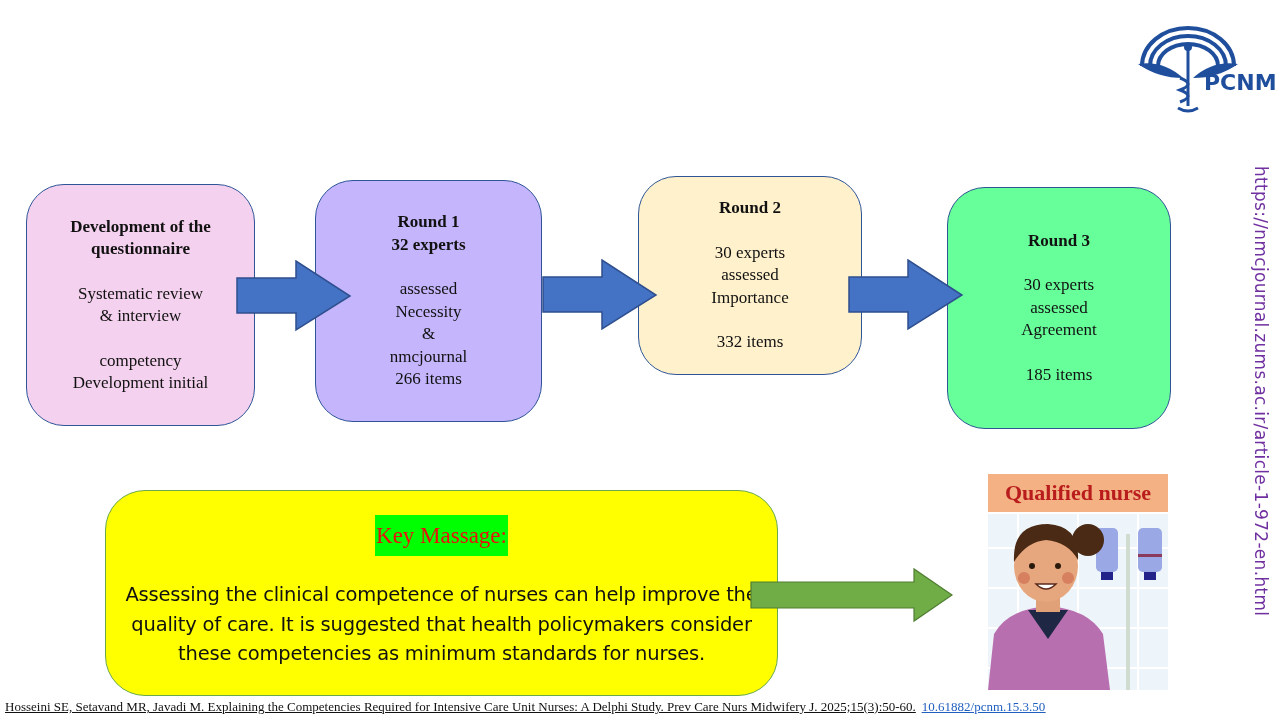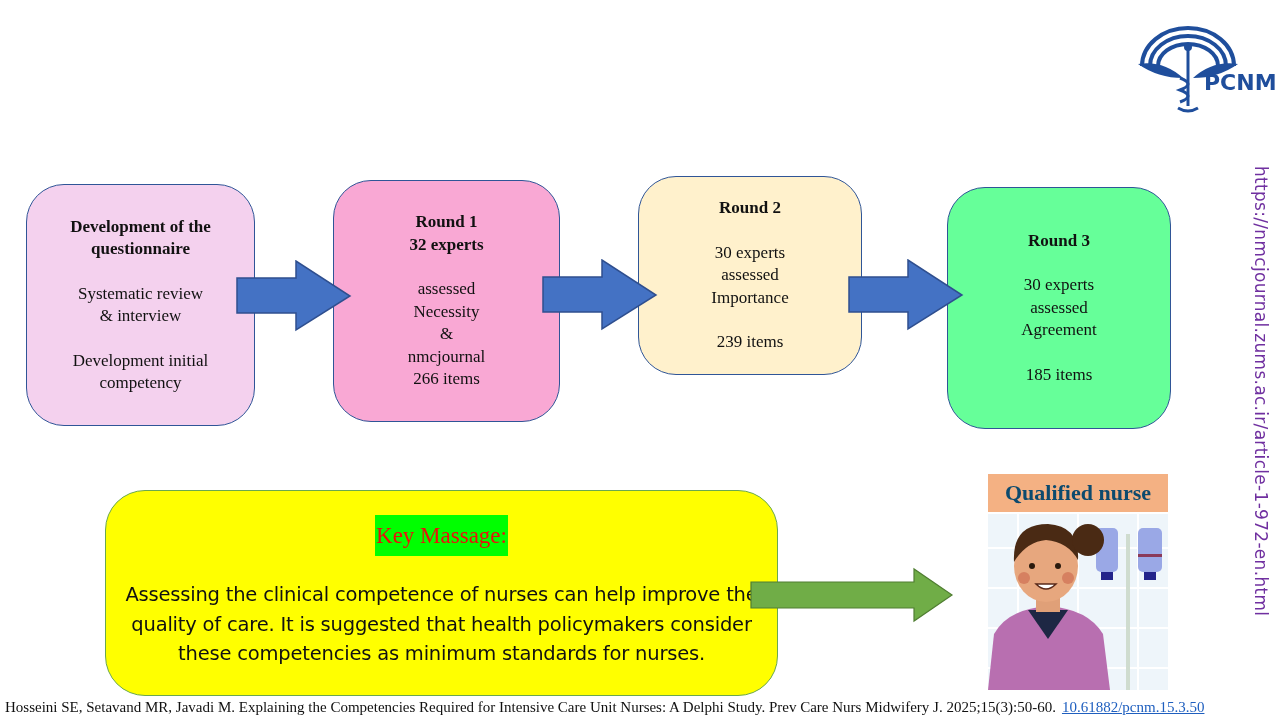--- a/index.html
+++ b/index.html
@@ -12,21 +12,21 @@
     position: absolute; box-sizing: border-box;
     border: 1.5px solid #2f5597;
     border-radius: 38px;
     text-align: center; color: #111;
     font-size: 17px; line-height: 22.5px;
     display: flex; flex-direction: column; justify-content: center;
   }
   .box .title { font-weight: bold; }
   .gap { height: 22px; }
   #box-dev { left: 26px; top: 184px; width: 229px; height: 242px; background: #f4d1ee; }
-  #box-r1  { left: 333px; top: 180px; width: 227px; height: 242px; background: #f9a8d4; }
+  #box-r1  { left: 315px; top: 180px; width: 227px; height: 242px; background: #c4b5fd; }
   #box-r2  { left: 638px; top: 176px; width: 224px; height: 199px; background: #fff1cc; }
   #box-r3  { left: 947px; top: 187px; width: 224px; height: 242px; background: #66ff99; }
 
   .arrow { position: absolute; }
   .key-box {
     position: absolute; left: 105px; top: 490px; width: 673px; height: 206px;
     box-sizing: border-box; background: #ffff00; border: 1.5px solid #6aa84f;
     border-radius: 40px; text-align: center;
   }
   .key-title {
@@ -38,32 +38,32 @@
   }
   .key-text {
     position: absolute; left: 10px; right: 10px; top: 89px;
     font-family: "DejaVu Sans", "Liberation Sans", sans-serif;
     font-size: 19.5px; line-height: 29.5px; color: #111;
     letter-spacing: -0.2px;
   }
   .qual-label {
     position: absolute; left: 988px; top: 474px; width: 180px; height: 38px;
     background: #f4b183; font-weight: bold; font-size: 22px;
-    text-align: center; line-height: 38px; color: #0c4a6e;
+    text-align: center; line-height: 38px; color: #b91c1c;
   }
   .nurse { position: absolute; left: 988px; top: 514px; width: 180px; height: 176px; }
   .url {
     position: absolute; left: 1251px; top: 166px;
     writing-mode: vertical-rl;
     font-family: "DejaVu Sans", "Liberation Sans", sans-serif;
     font-size: 17px; color: #7030a0; letter-spacing: 0.3px;
   }
   .citation {
     position: absolute; left: 5px; top: 699px;
-    font-size: 15px; color: #111; white-space: nowrap;
+    font-size: 13px; color: #111; white-space: nowrap; text-decoration: underline;
   }
   .citation a { color: #1f5fbf; text-decoration: underline; margin-left: 6px; }
   .logo { position: absolute; left: 1128px; top: 20px; width: 152px; height: 98px; text-align: right; }
 </style>
 </head>
 <body>
 
 <div class="logo">
   <svg width="152" height="98" viewBox="0 0 152 98">
     <g fill="none" stroke="#1f4e9c" stroke-width="4">
@@ -81,43 +81,43 @@
   </svg>
 </div>
 
 <div class="box" id="box-dev">
   <div class="title">Development of the</div>
   <div class="title">questionnaire</div>
   <div class="gap"></div>
   <div>Systematic review</div>
   <div>&amp; interview</div>
   <div class="gap"></div>
+  <div>competency</div>
   <div>Development initial</div>
-  <div>competency</div>
 </div>
 
 <div class="box" id="box-r1">
   <div class="title">Round 1</div>
   <div class="title">32 experts</div>
   <div class="gap"></div>
   <div>assessed</div>
   <div>Necessity</div>
   <div>&amp;</div>
   <div>nmcjournal</div>
   <div>266 items</div>
 </div>
 
 <div class="box" id="box-r2">
   <div class="title">Round 2</div>
   <div class="gap"></div>
   <div>30 experts</div>
   <div>assessed</div>
   <div>Importance</div>
   <div class="gap"></div>
-  <div>239 items</div>
+  <div>332 items</div>
 </div>
 
 <div class="box" id="box-r3">
   <div class="title">Round 3</div>
   <div class="gap"></div>
   <div>30 experts</div>
   <div>assessed</div>
   <div>Agreement</div>
   <div class="gap"></div>
   <div>185 items</div>

